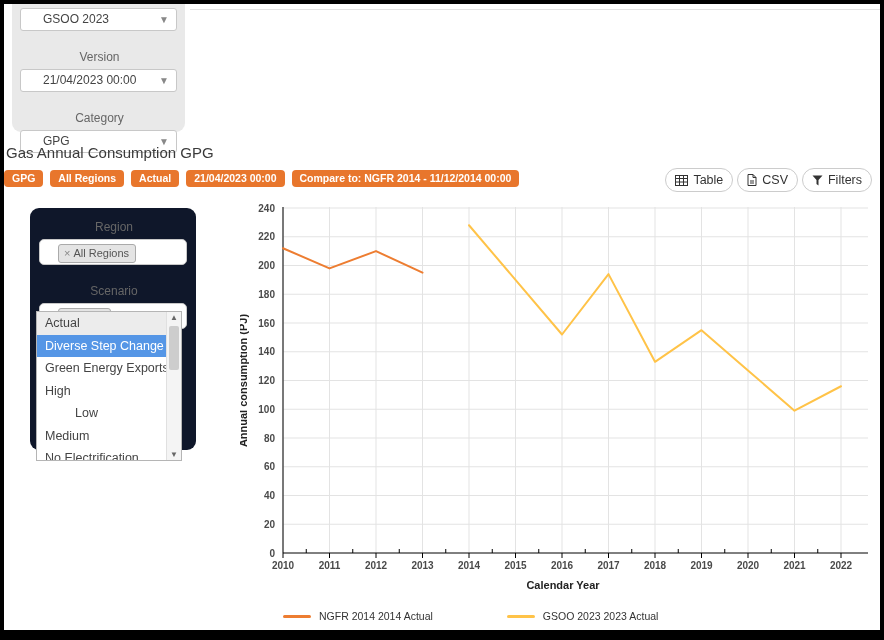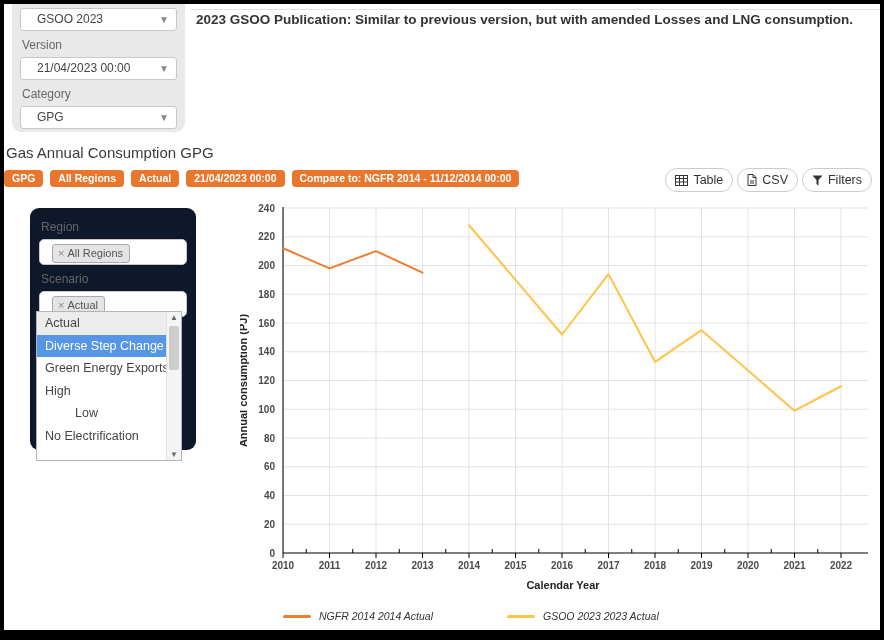--- a/index.html
+++ b/index.html
@@ -14,27 +14,27 @@
   }
   .top-hairline{position:absolute;left:186px;top:5px;width:690px;height:1px;background:#e2e2e2;}
 
   
   .top-panel{
     position:absolute;left:8px;top:-8px;width:173px;height:136px;
     background:#e9e9e9;border-radius:9px;padding:12px 8px 8px 8px;box-sizing:border-box;
   }
   .sel{
     position:relative;background:#fff;border:1px solid #c8c8c8;border-radius:3px;
-    height:23px;line-height:21px;font-size:12px;color:#444;padding:0 20px 0 16px;
+    height:23px;line-height:21px;font-size:12px;color:#444;padding:0 20px 0 22px;
     box-sizing:border-box;white-space:nowrap;overflow:hidden;
   }
   .sel .caret{
     position:absolute;right:7px;top:0;line-height:21px;color:#888;font-size:10px;
   }
-  .fieldlabel{font-size:12px;color:#666;margin:7px 0 5px 2px;}
+  .fieldlabel{font-size:12px;color:#666;margin:19px 0 5px 2px;text-align:center;}
 
   .pub-note{
     position:absolute;left:192px;top:8px;width:680px;
     font-size:13.5px;color:#333;font-weight:bold;
   }
 
   .page-title{
     position:absolute;left:2px;top:140px;font-size:15px;color:#3a3a3a;font-weight:normal;
   }
 
@@ -54,21 +54,21 @@
   }
   .btn svg{display:block;}
 
   
   .filter-panel{
     position:absolute;left:26px;top:204px;width:166px;height:242px;
     background:#0f172a;border-radius:9px;padding:12px 9px 0 9px;box-sizing:border-box;
   }
   .chipbox{
     background:#fff;border:1px solid #c8c8c8;border-radius:5px;height:26px;
-    padding:3px 12px;box-sizing:border-box;
+    padding:3px 18px;box-sizing:border-box;
   }
   .chip{
     display:inline-block;background:#e4e4e4;border:1px solid #aaa;border-radius:3px;
     font-size:11px;color:#555;padding:1px 6px 2px 5px;line-height:14px;
   }
   .chip .x{color:#888;margin-right:3px;font-size:11px;}
   .listbox{
     position:absolute;left:6px;top:103px;width:144px;height:148px;
     background:#fff;border:1px solid #b5b5b5;overflow:hidden;z-index:5;
   }
@@ -85,21 +85,21 @@
   .lb-scroll .arr{position:absolute;left:0;width:14px;text-align:center;font-size:8px;color:#666;}
   .lb-scroll .arr.up{top:1px;}
   .lb-scroll .arr.down{bottom:1px;}
   .lb-scroll .thumb{
     position:absolute;left:2px;top:14px;width:10px;height:44px;background:#cdcdcd;border-radius:2px;
   }
 
   
   .chart-wrap{position:absolute;left:236px;top:196px;width:640px;height:396px;}
   .legend{
-    position:absolute;left:279px;top:606px;display:flex;gap:74px;align-items:center;font-style:italic;
+    position:absolute;left:279px;top:606px;display:flex;gap:74px;align-items:center;
   }
   .legend-item{display:flex;align-items:center;gap:8px;}
   .legend-dash{width:28px;height:3px;border-radius:2px;}
   .legend-label{font-size:10.5px;color:#333;}
 </style>
 </head>
 <body>
 
 <div class="content">
   <div class="top-hairline"></div>
@@ -114,21 +114,20 @@
       <span>21/04/2023 00:00</span>
       <span class="caret">▼</span>
     </div>
     <div class="fieldlabel">Category</div>
     <div class="sel">
       <span>GPG</span>
       <span class="caret">▼</span>
     </div>
   </div>
 
-  <div class="pub-note">2023 GSOO Publication: Similar to previous version, but with amended Losses and LNG consumption.</div>
 
   <div class="page-title">Gas Annual Consumption GPG</div>
 
   <div class="badges">
     <span class="badge">GPG</span>
     <span class="badge">All Regions</span>
     <span class="badge">Actual</span>
     <span class="badge">21/04/2023 00:00</span>
     <span class="badge">Compare to: NGFR 2014 - 11/12/2014 00:00</span>
   </div>
@@ -174,20 +173,21 @@
       <div class="lb-scroll">
         <div class="arr up">▲</div>
         <div class="thumb"></div>
         <div class="arr down">▼</div>
       </div>
     <div class="opt selected" style="width: 128px;">Actual</div>
         <div class="opt highlighted" style="width: 128px;">Diverse Step Change</div>
         <div class="opt" style="width: 128px;">Green Energy Exports</div>
         <div class="opt" style="width: 128px;">High</div>
         <div class="opt" style="width: 128px; margin-left: 30px;">Low</div>
+        <div class="opt" style="width: 128px;">Medium</div>
         <div class="opt" style="width: 128px;">No Electrification</div>
       </div>
   </div>
 
   <div class="chart-wrap">
     <svg id="chart-svg" width="640" height="396" viewBox="0 0 640 396">
         <line x1="43" y1="324.25" x2="628" y2="324.25" stroke="#e3e3e3" stroke-width="1"></line>
         <line x1="43" y1="295.5" x2="628" y2="295.5" stroke="#e3e3e3" stroke-width="1"></line>
         <line x1="43" y1="266.75" x2="628" y2="266.75" stroke="#e3e3e3" stroke-width="1"></line>
         <line x1="43" y1="238" x2="628" y2="238" stroke="#e3e3e3" stroke-width="1"></line>

